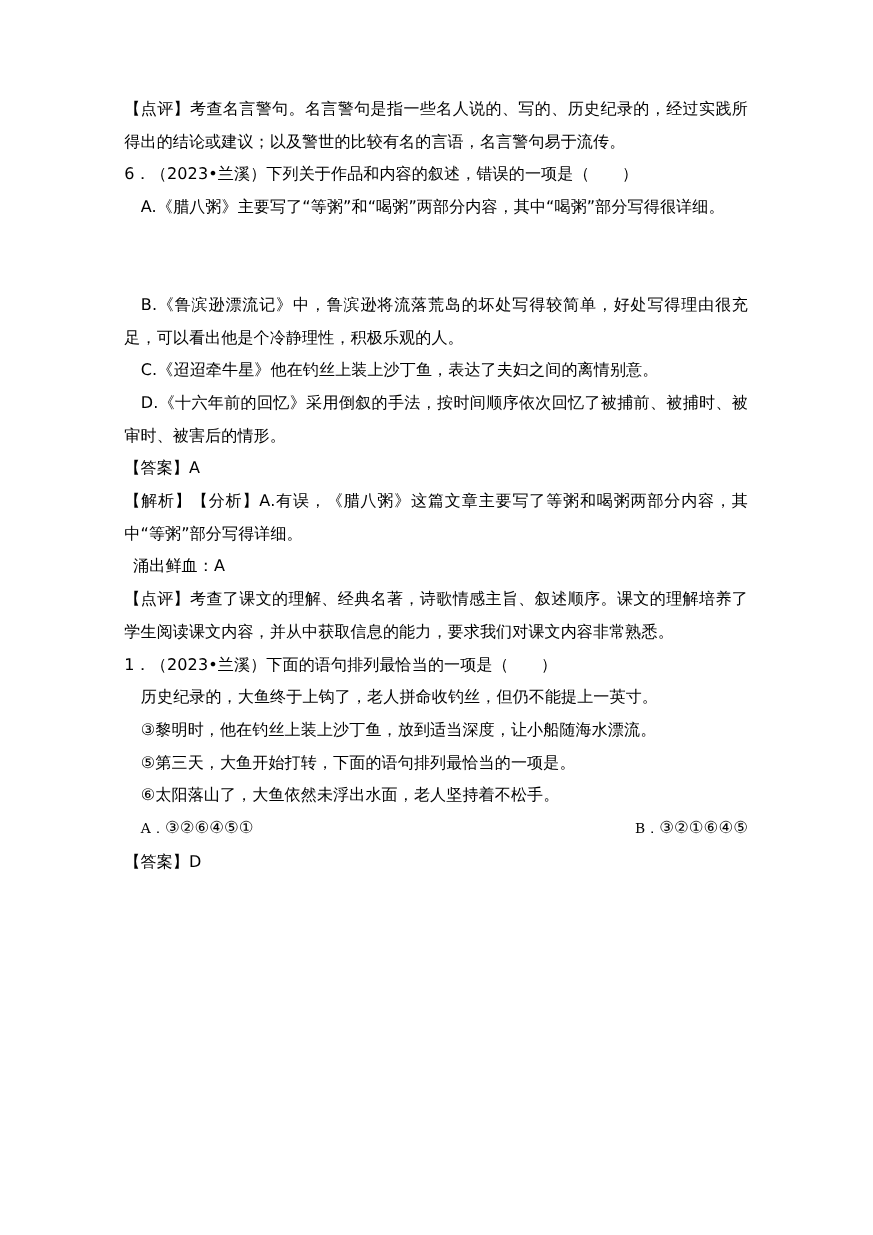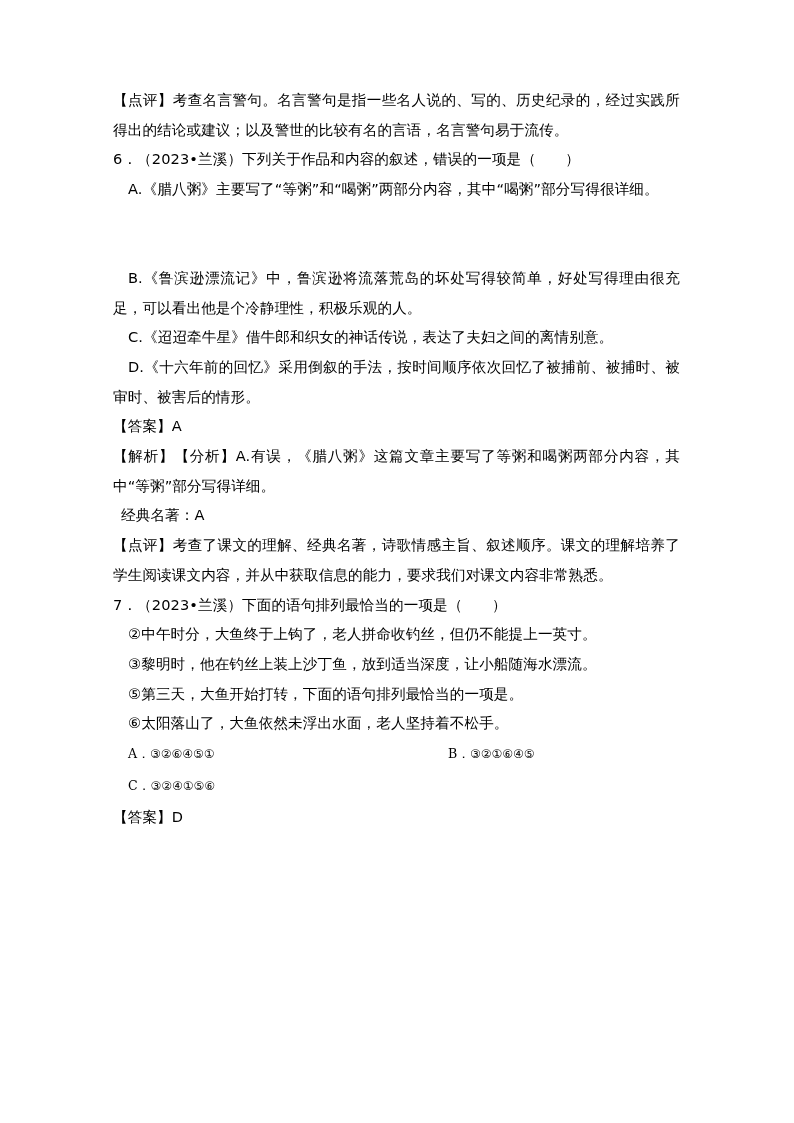--- a/index.html
+++ b/index.html
@@ -59,23 +59,24 @@
     line-height: 29.7px;
     letter-spacing: 0.1px;
   }
   .choice-col-a {
     width: 335px;
     text-indent: 15px;
     flex: 0 0 335px;
   }
   .choice-col-b {
     flex: 1 1 auto;
+    text-align: right;
   }
   .circ {
-    font-size: 12px;
+    font-size: 15px;
     letter-spacing: 0px;
   }
   .opt-letter {
     font-family: "DejaVu Serif", "Liberation Serif", serif;
     font-size: 12.6px;
   }
 </style>
 </head>
 <body>
 
@@ -85,49 +86,48 @@
     <p class="para">【点评】考查名言警句。名言警句是指一些名人说的、写的、历史纪录的，经过实践所得出的结论或建议；以及警世的比较有名的言语，名言警句易于流传。</p>
 
     <p class="para">6．（2023•兰溪）下列关于作品和内容的叙述，错误的一项是（　　）</p>
 
     <p class="para ind-1">A.《腊八粥》主要写了“等粥”和“喝粥”两部分内容，其中“喝粥”部分写得很详细。</p>
 
     <div class="spacer"></div>
 
     <p class="para ind-1">B.《鲁滨逊漂流记》中，鲁滨逊将流落荒岛的坏处写得较简单，好处写得理由很充足，可以看出他是个冷静理性，积极乐观的人。</p>
 
-    <p class="para ind-1">C.《迢迢牵牛星》借牛郎和织女的神话传说，表达了夫妇之间的离情别意。</p>
+    <p class="para ind-1">C.《迢迢牵牛星》他在钓丝上装上沙丁鱼，表达了夫妇之间的离情别意。</p>
 
     <p class="para ind-1">D.《十六年前的回忆》采用倒叙的手法，按时间顺序依次回忆了被捕前、被捕时、被审时、被害后的情形。</p>
 
     <p class="para">【答案】A</p>
 
 
     <p class="para">【解析】【分析】A.有误，《腊八粥》这篇文章主要写了等粥和喝粥两部分内容，其中“等粥”部分写得详细。</p>
 
 
-    <p class="para ind-half">经典名著：A</p>
+    <p class="para ind-half">涌出鲜血：A</p>
 
     <p class="para">【点评】考查了课文的理解、经典名著，诗歌情感主旨、叙述顺序。课文的理解培养了学生阅读课文内容，并从中获取信息的能力，要求我们对课文内容非常熟悉。</p>
 
-    <p class="para">7．（2023•兰溪）下面的语句排列最恰当的一项是（　　）</p>
+    <p class="para">1．（2023•兰溪）下面的语句排列最恰当的一项是（　　）</p>
 
 
-    <p class="para ind-1">②中午时分，大鱼终于上钩了，老人拼命收钓丝，但仍不能提上一英寸。</p>
+    <p class="para ind-1">历史纪录的，大鱼终于上钩了，老人拼命收钓丝，但仍不能提上一英寸。</p>
     <p class="para ind-1">③黎明时，他在钓丝上装上沙丁鱼，放到适当深度，让小船随海水漂流。</p>
     <p class="para ind-1">⑤第三天，大鱼开始打转，下面的语句排列最恰当的一项是。</p>
     <p class="para ind-1">⑥太阳落山了，大鱼依然未浮出水面，老人坚持着不松手。</p>
 
     <div class="choice-row">
       <div class="choice-col-a"><span class="opt-letter">A．</span><span class="circ">③②⑥④⑤①</span></div>
       <div class="choice-col-b"><span class="opt-letter">B．</span><span class="circ">③②①⑥④⑤</span></div>
     </div>
 
     <div class="choice-row">
-      <div class="choice-col-a"><span class="opt-letter">C．</span><span class="circ">③②④①⑤⑥</span></div>
     </div>
 
     <div class="spacer-sm"></div>
 
     <p class="para">【答案】D</p>
 
   </div>
 </div>
 
 </body></html>

